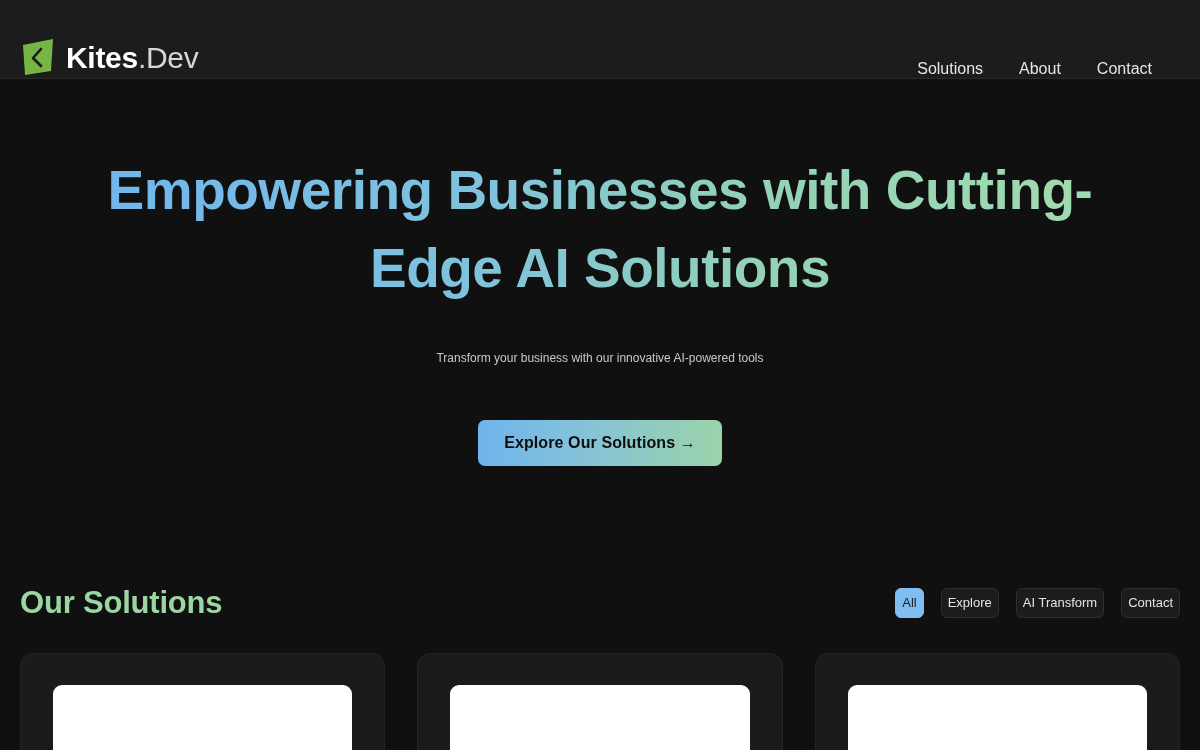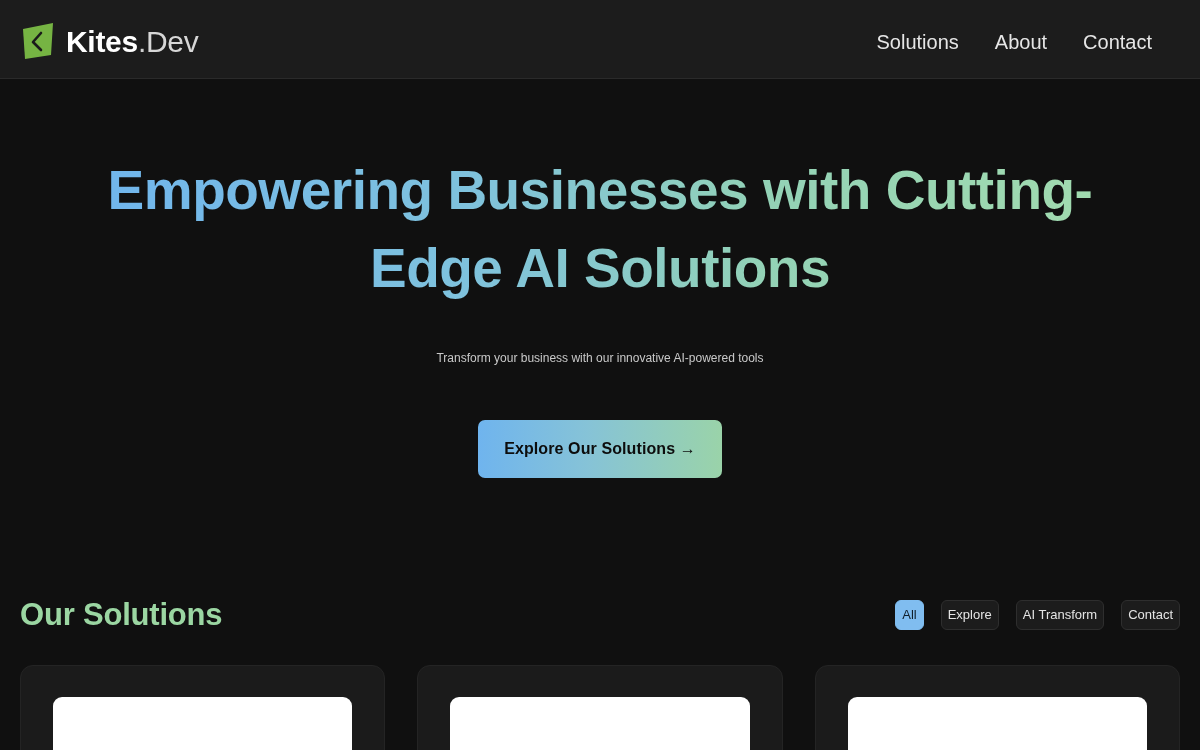--- a/index.html
+++ b/index.html
@@ -14,21 +14,21 @@
     color: #e8e8e8;
     -webkit-font-smoothing: antialiased;
   }
 
   
   .site-header {
     height: 79px;
     background: #1c1c1c;
     border-bottom: 1px solid #2a2a2a;
     display: flex;
-    align-items: center;
+    align-items: flex-end;
     justify-content: space-between;
     padding: 6px 48px 0 20px;
   }
   .brand {
     display: flex;
     align-items: center;
     gap: 10px;
   }
   .brand-mark {
     width: 36px;
@@ -47,21 +47,21 @@
   .brand-name .kites { color: #ffffff; }
   .brand-name .dot   { color: #cfcfcf; font-weight: 400; }
   .brand-name .dev   { color: #d7d7d7; font-weight: 400; }
 
   .main-nav {
     display: flex;
     align-items: center;
     gap: 36px;
   }
   .nav-link {
-    font-size: 20px;
+    font-size: 16px;
     color: #e6e6e6;
     text-decoration: none;
     white-space: nowrap;
     cursor: pointer;
   }
 
   
   .hero {
     padding-top: 72px;
     text-align: center;
@@ -86,21 +86,21 @@
     color: #c9c9c9;
     font-weight: 400;
   }
   .hero-cta-wrap {
     margin-top: 46px;
   }
   .hero-cta {
     display: inline-flex;
     align-items: center;
     justify-content: center;
-    height: 58px;
+    height: 46px;
     padding: 0 26px;
     border: none;
     border-radius: 7px;
     font-family: "Liberation Sans", sans-serif;
     font-size: 16px;
     font-weight: 700;
     color: #0d0d0d;
     letter-spacing: 0.1px;
     background: linear-gradient(90deg, #6fb4ee 0%, #86c3d7 45%, #9ad3a9 100%);
     cursor: pointer;

